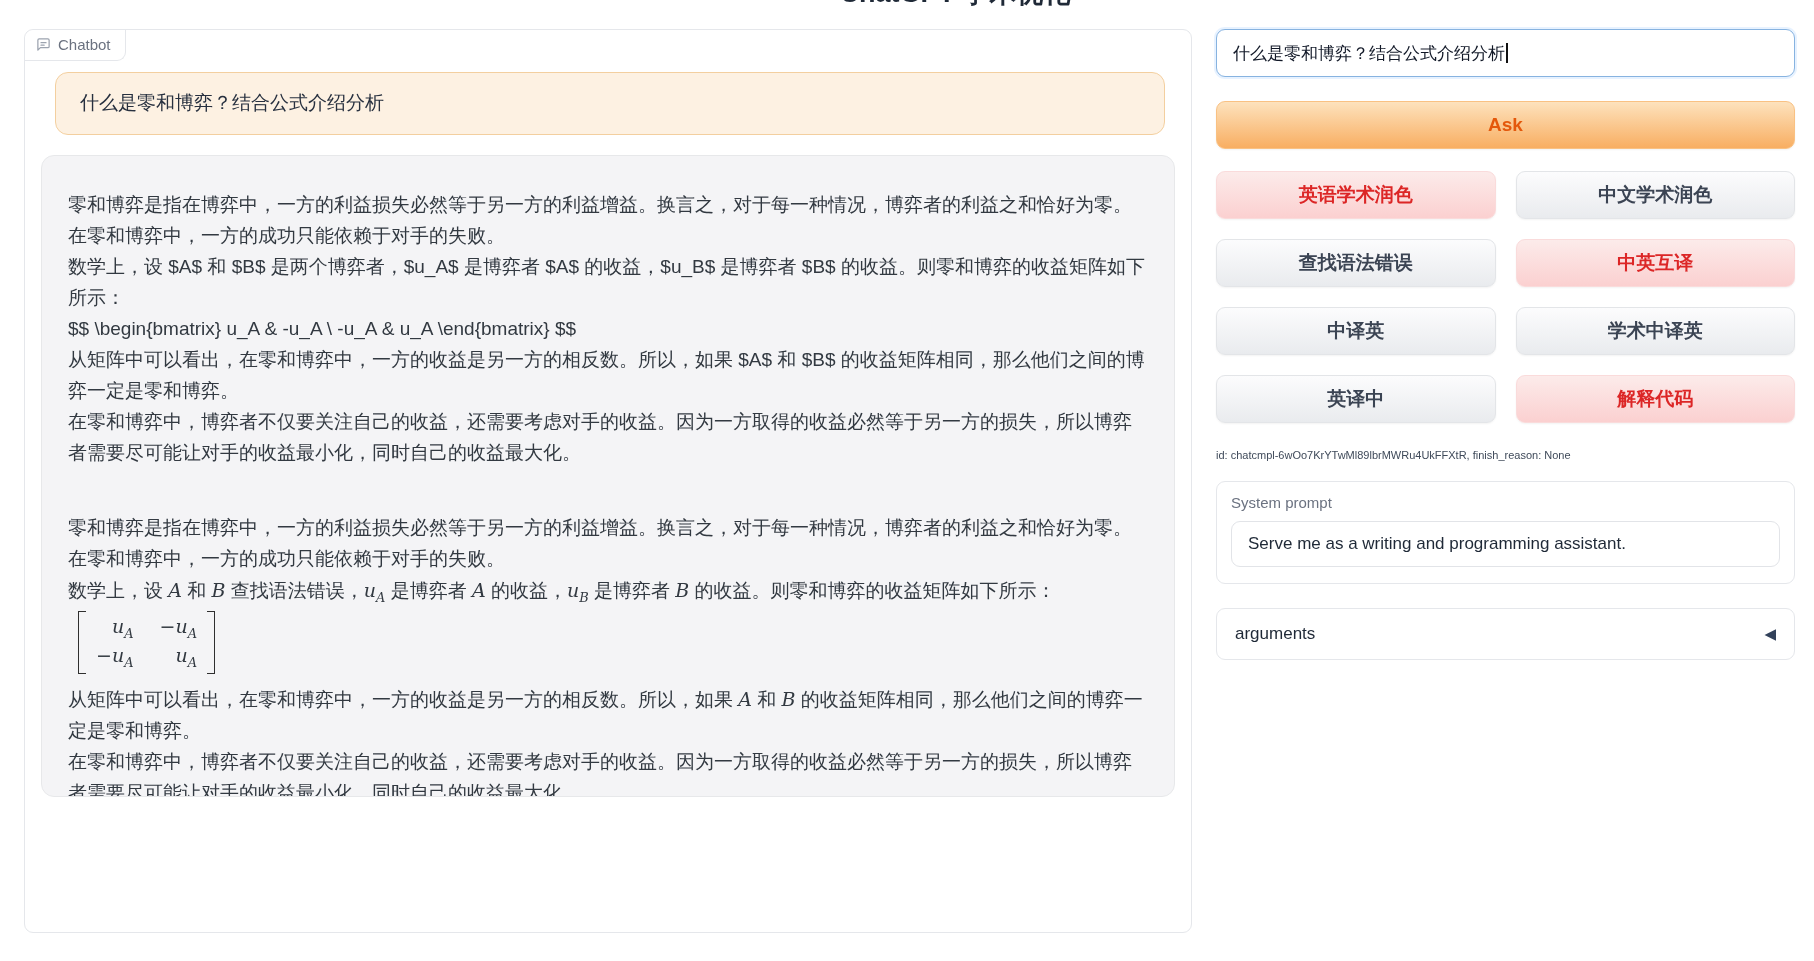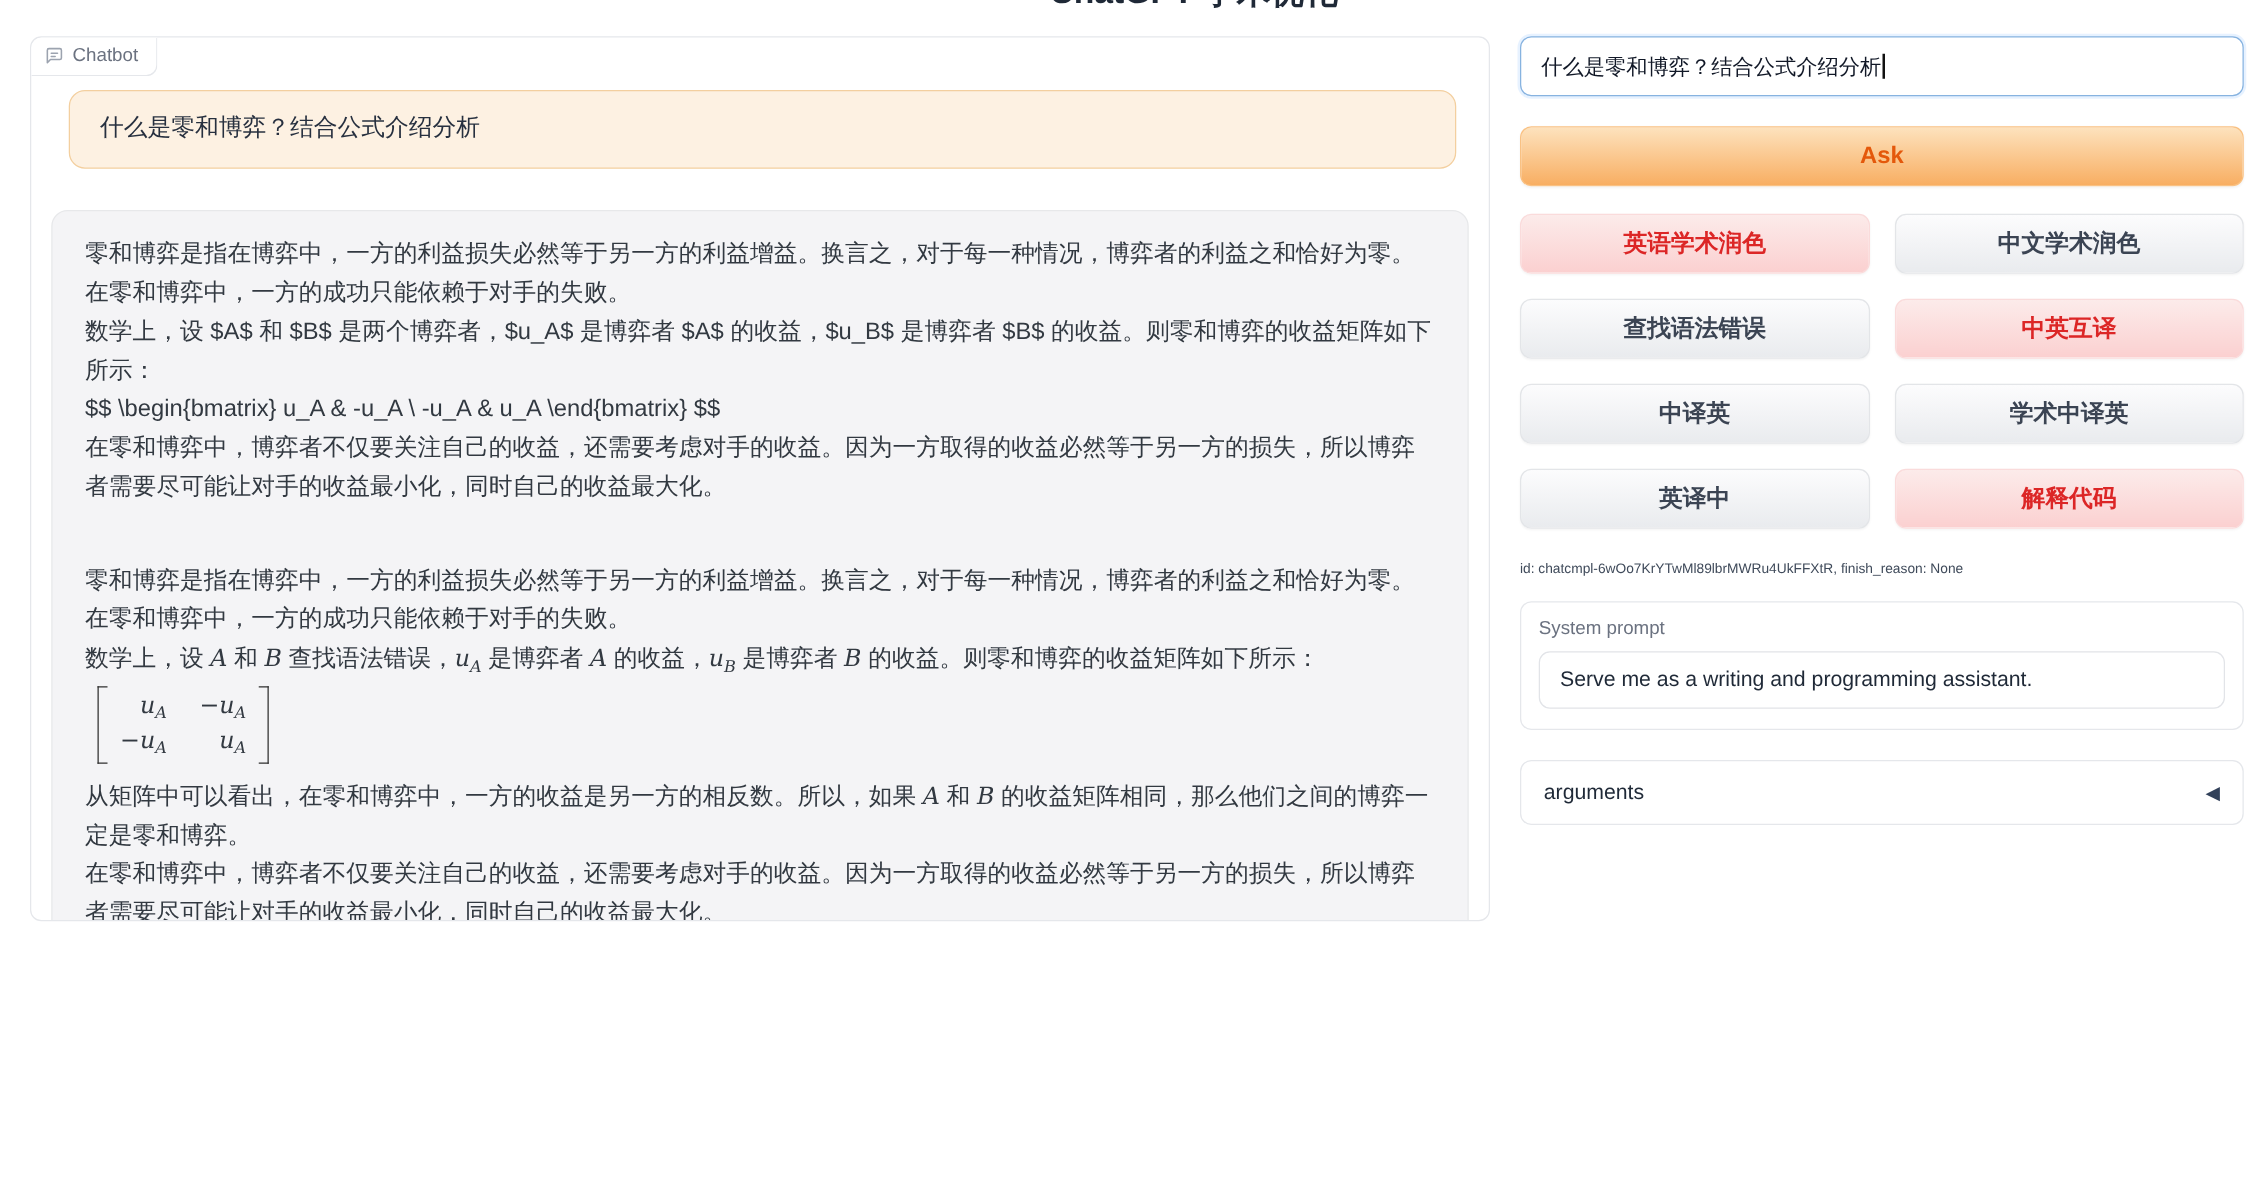--- a/index.html
+++ b/index.html
@@ -7,31 +7,31 @@
   body { font-family:"Liberation Sans","DejaVu Sans",sans-serif; color:#323941; }
   .page { position:relative; width:1814px; height:961px; overflow:hidden; background:#fff; }
 
   
   .clipped-title { position:absolute; top:-25px; left:0; right:0; text-align:center;
     transform:translateX(48px); font-size:27px; font-weight:700; color:#1f2937; }
 
   .main { position:absolute; top:29px; left:24px; right:19px; display:flex; gap:24px; }
 
   
-  .chat-panel { position:relative; flex:0 0 1168px; width:1168px; height:708px;
+  .chat-panel { position:relative; flex:0 0 1168px; width:1168px; height:904px;
     background:#fff; border:1px solid var(--panel-border,#e5e7eb); border-radius:9px; overflow:hidden; }
   .chat-label { position:absolute; top:0; left:0; display:inline-flex; align-items:center; gap:7px;
     padding:6px 14px 7px 11px; background:#fff; border-right:1px solid var(--panel-border,#e5e7eb);
     border-bottom:1px solid var(--panel-border,#e5e7eb); border-top-left-radius:9px;
     border-bottom-right-radius:9px; color:var(--label-gray,#6b7280); font-size:15px; }
   .messages { padding:42px 16px 16px 16px; height:100%; overflow:hidden; }
   .msg { font-size:19px; line-height:1.63; border-radius:13px; }
   .msg.user { margin:0 10px 0 14px; padding:15px 24px; background:var(--user-bubble-bg,#fdf1e2);
     border:1px solid var(--user-bubble-border,#f3cf9f); color:#27303f; }
-  .msg.bot { margin-top:33px; padding:20px 26px; background:var(--bot-bubble-bg,#f4f4f6);
+  .msg.bot { margin-top:20px; padding:34px 26px; background:var(--bot-bubble-bg,#f4f4f6);
     border:1px solid var(--bot-bubble-border,#e7e8ea); color:var(--text-dark,#323941);
     height:642px; overflow:hidden; }
   .bot-section + .bot-section { margin-top:44px; }
   em { font-family:"DejaVu Serif","Liberation Serif",serif; font-style:italic; }
   sub { font-family:"DejaVu Serif","Liberation Serif",serif; font-style:italic; font-size:68%; }
 
   
   .matrix { display:inline-flex; align-items:stretch; margin:4px 0 4px 10px; }
   .bracket { width:8px; border-top:1.6px solid #2f2f2f; border-bottom:1.6px solid #2f2f2f; }
   .bracket.bl { border-left:1.6px solid #2f2f2f; margin-right:8px; }
@@ -93,20 +93,21 @@
       </div>
 
       <div class="messages">
         <div class="msg user">什么是零和博弈？结合公式介绍分析</div>
 
         <div class="msg bot">
           <div class="bot-section">
             <div>零和博弈是指在博弈中，一方的利益损失必然等于另一方的利益增益。换言之，对于每一种情况，博弈者的利益之和恰好为零。在零和博弈中，一方的成功只能依赖于对手的失败。</div>
             <div>数学上，设 $A$ 和 $B$ 是两个博弈者，$u_A$ 是博弈者 $A$ 的收益，$u_B$ 是博弈者 $B$ 的收益。则零和博弈的收益矩阵如下所示：</div>
             <div>$$ \begin{bmatrix} u_A &amp; -u_A \ -u_A &amp; u_A \end{bmatrix} $$</div>
+            <div>从矩阵中可以看出，在零和博弈中，一方的收益是另一方的相反数。所以，如果 $A$ 和 $B$ 的收益矩阵相同，那么他们之间的博弈一定是零和博弈。</div>
             <div>在零和博弈中，博弈者不仅要关注自己的收益，还需要考虑对手的收益。因为一方取得的收益必然等于另一方的损失，所以博弈者需要尽可能让对手的收益最小化，同时自己的收益最大化。</div>
           </div>
 
           <div class="bot-section">
             <div>零和博弈是指在博弈中，一方的利益损失必然等于另一方的利益增益。换言之，对于每一种情况，博弈者的利益之和恰好为零。在零和博弈中，一方的成功只能依赖于对手的失败。</div>
             <div><span>数学上，设 </span><em>A</em><span> 和 </span><em>B</em><span> 查找语法错误，</span><em>u</em><sub>A</sub><span> 是博弈者 </span><em>A</em><span> 的收益，</span><em>u</em><sub>B</sub><span> 是博弈者 </span><em>B</em><span> 的收益。则零和博弈的收益矩阵如下所示：</span></div>
             <div>
               <span class="matrix">
                 <span class="bracket bl"></span>
                 <span class="mgrid">

